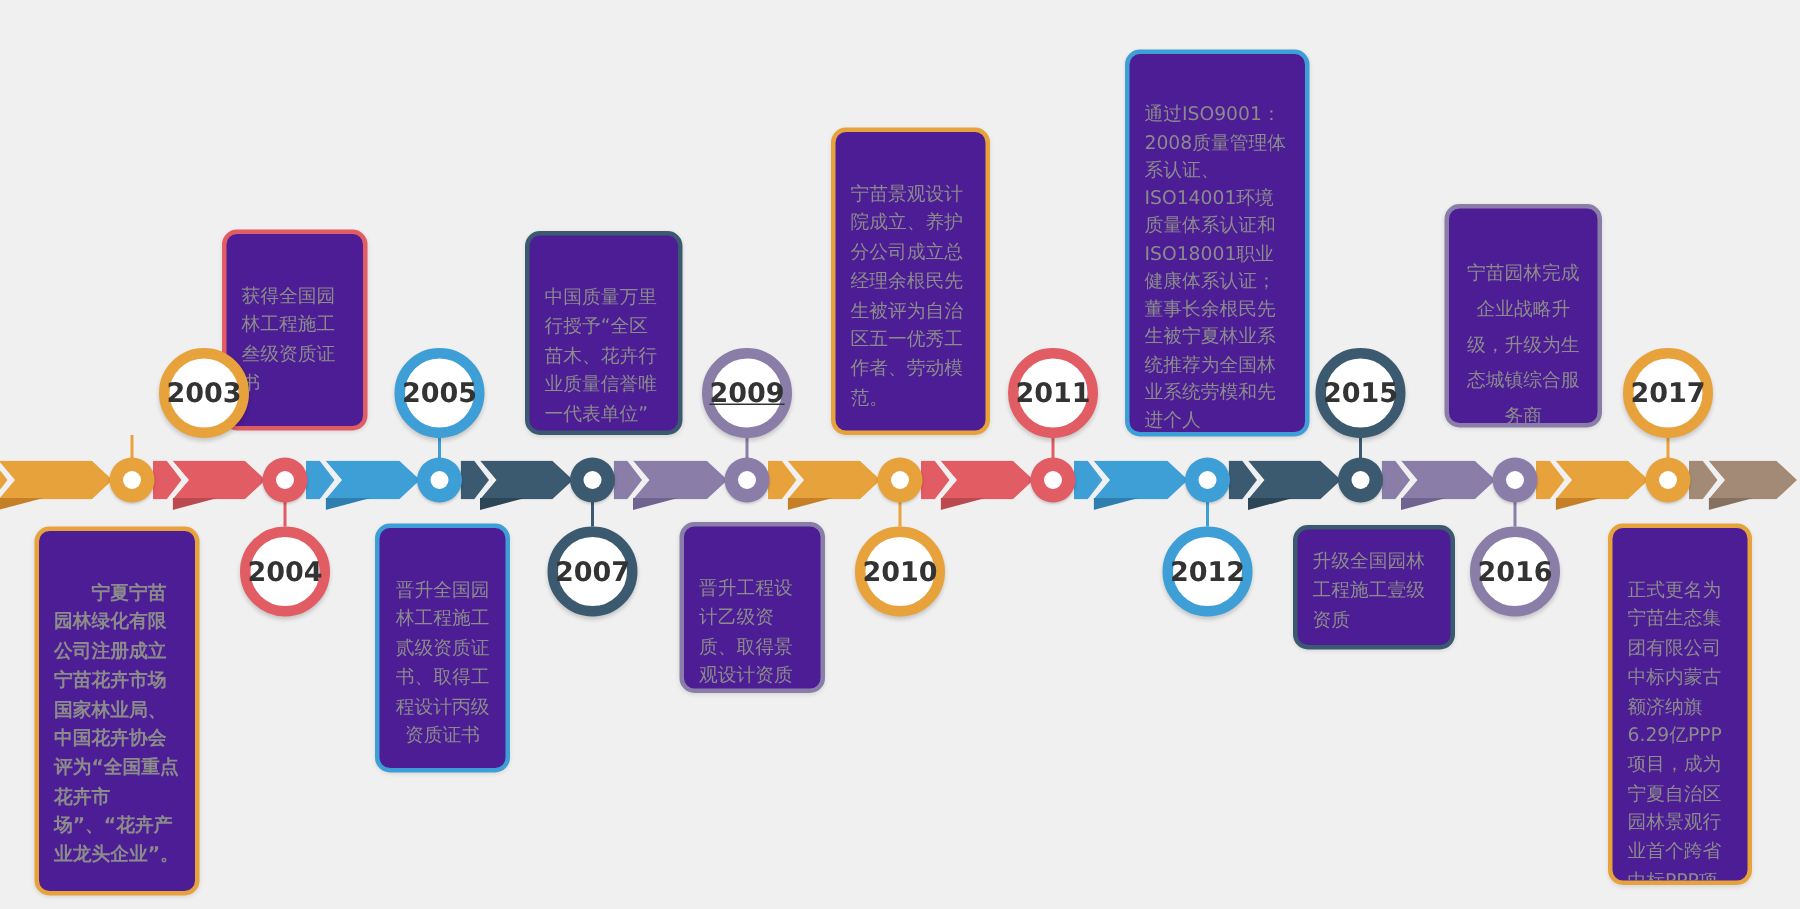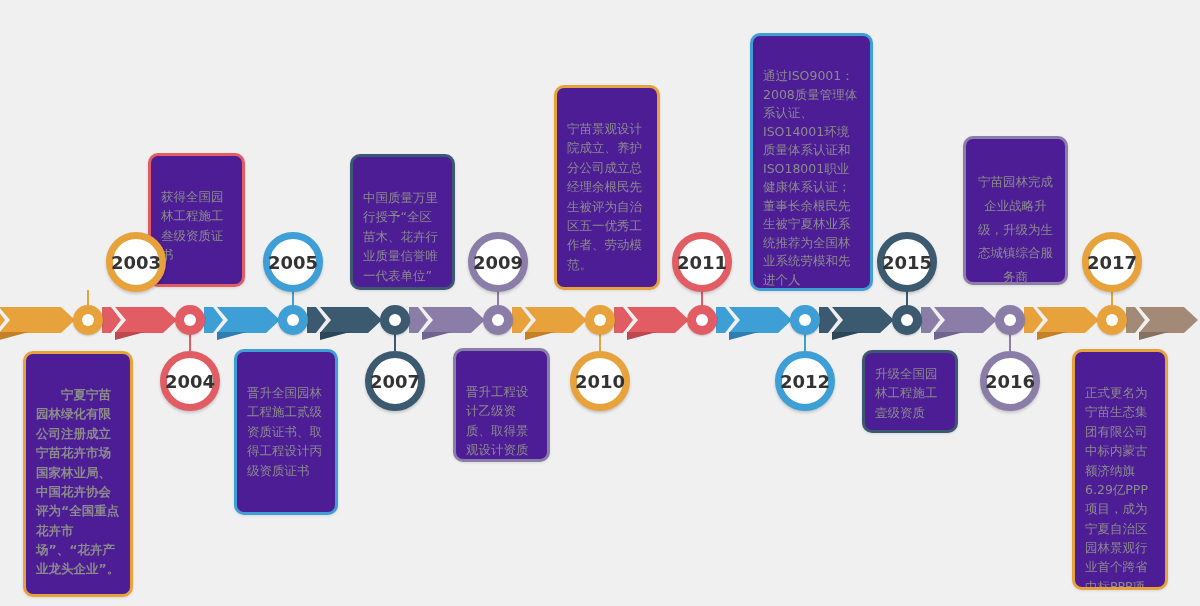--- a/index.html
+++ b/index.html
@@ -140,34 +140,34 @@
   <div class="ring" style="left: 175px; --c: #E15C63; --cd: #BC4850;"></div>
   <div class="ebox" style="left: 148px; top: 153px; width: 97px; height: 134px; --c: #E15C63; --cd: #BC4850;">
       <p>获得全国园林工程施工叁级资质证书</p>
     </div>
 
   <div class="ycircle" style="left: 263px; top: 232px; --c: #3E9ED6; --cd: #2E7EB0;">
       <span>2005</span>
     </div>
   <div class="conn" style="left: 292px; top: 290px; height: 16px; --c: #3E9ED6; --cd: #2E7EB0;"></div>
   <div class="ring" style="left: 278px; --c: #3E9ED6; --cd: #2E7EB0;"></div>
-  <div class="ebox" style="left: 234px; top: 349px; width: 104px; height: 166px; --c: #3E9ED6; --cd: #2E7EB0;">
+  <div class="ebox" style="left: 250px; top: 349px; width: 90px; height: 166px; text-align: center; --c: #3E9ED6; --cd: #2E7EB0;">
       <p>晋升全国园林工程施工贰级资质证书、取得工程设计丙级资质证书</p>
     </div>
 
   <div class="ycircle" style="left: 365px; top: 351px; --c: #3C5A6F; --cd: #2C4658;">
       <span>2007</span>
     </div>
   <div class="conn" style="left: 394px; top: 334px; height: 17px; --c: #3C5A6F; --cd: #2C4658;"></div>
   <div class="ring" style="left: 380px; --c: #3C5A6F; --cd: #2C4658;"></div>
   <div class="ebox" style="left: 350px; top: 154px; width: 105px; height: 136px; border-radius: 10px; --c: #3C5A6F; --cd: #2C4658;">
       <p>中国质量万里行授予“全区苗木、花卉行业质量信誉唯一代表单位”</p>
     </div>
 
-  <div class="ycircle" style="left: 468px; top: 232px; --c: #8A7DA8; --cd: #6F6390;">
+  <div class="ycircle" style="left: 468px; top: 232px; text-decoration: underline; --c: #8A7DA8; --cd: #6F6390;">
       <span>2009</span>
     </div>
   <div class="conn" style="left: 497px; top: 290px; height: 16px; --c: #8A7DA8; --cd: #6F6390;"></div>
   <div class="ring" style="left: 483px; --c: #8A7DA8; --cd: #6F6390;"></div>
   <div class="ebox" style="left: 453px; top: 348px; width: 97px; height: 114px; --c: #8A7DA8; --cd: #6F6390;">
       <p>晋升工程设计乙级资质、取得景观设计资质</p>
     </div>
 
   <div class="ycircle" style="left: 570px; top: 351px; --c: #E8A23B; --cd: #C47F27;">
       <span>2010</span>
@@ -191,21 +191,21 @@
   <div class="ring" style="left: 790px; --c: #3E9ED6; --cd: #2E7EB0;"></div>
   <div class="ebox" style="left: 750px; top: 33px; width: 123px; height: 258px; line-height: 1.48; --c: #3E9ED6; --cd: #2E7EB0;">
       <p>通过ISO9001：2008质量管理体系认证、ISO14001环境质量体系认证和ISO18001职业健康体系认证；董事长余根民先生被宁夏林业系统推荐为全国林业系统劳模和先进个人</p>
     </div>
 
   <div class="ycircle" style="left: 877px; top: 232px; --c: #3C5A6F; --cd: #2C4658;">
       <span>2015</span>
     </div>
   <div class="conn" style="left: 906px; top: 290px; height: 16px; --c: #3C5A6F; --cd: #2C4658;"></div>
   <div class="ring" style="left: 892px; --c: #3C5A6F; --cd: #2C4658;"></div>
-  <div class="ebox" style="left: 862px; top: 350px; width: 96px; height: 83px; padding-top: 11px; --c: #3C5A6F; --cd: #2C4658;">
+  <div class="ebox" style="left: 862px; top: 350px; width: 108px; height: 83px; padding-top: 11px; --c: #3C5A6F; --cd: #2C4658;">
       <p>升级全国园林工程施工壹级资质</p>
     </div>
 
   <div class="ycircle" style="left: 980px; top: 351px; --c: #8A7DA8; --cd: #6F6390;">
       <span>2016</span>
     </div>
   <div class="conn" style="left: 1009px; top: 334px; height: 17px; --c: #8A7DA8; --cd: #6F6390;"></div>
   <div class="ring" style="left: 995px; --c: #8A7DA8; --cd: #6F6390;"></div>
   <div class="ebox" style="left: 963px; top: 136px; width: 105px; height: 149px; line-height: 1.9; text-align: center; --c: #8A7DA8; --cd: #6F6390;">
       <p>宁苗园林完成企业战略升级，升级为生态城镇综合服务商</p>

